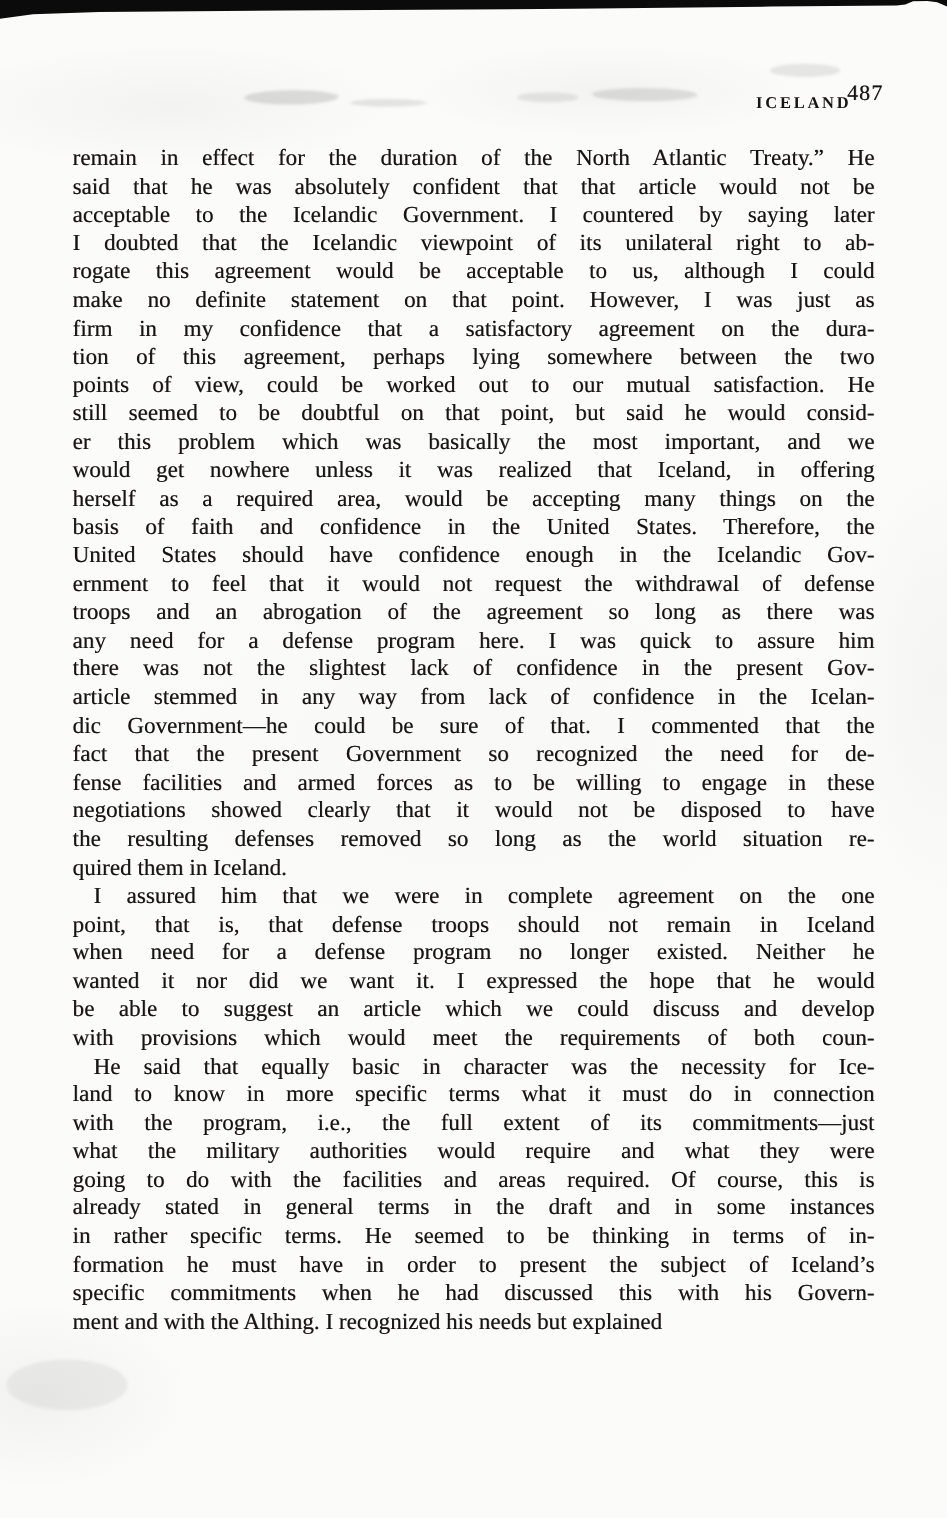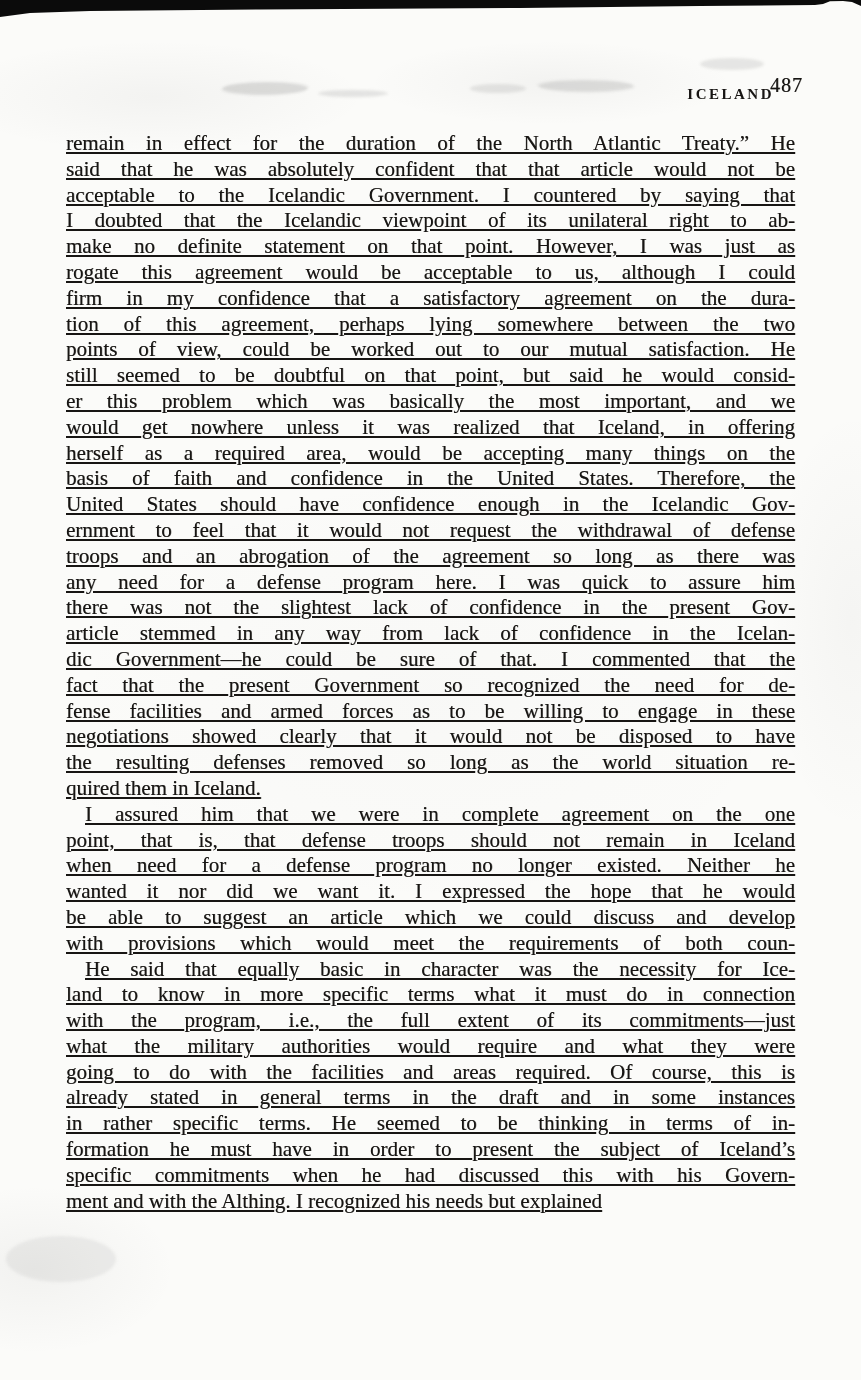--- a/index.html
+++ b/index.html
@@ -70,21 +70,20 @@
   }
   .body-text {
     position: absolute;
     left: 66px;
     top: 131px;
     width: 729px;
     font-size: 21px;
     line-height: 25.8px;
     color: #171513;
     text-shadow: 0.4px 0 0 rgba(23,21,19,0.55);
-    text-decoration: underline;
   }
   .paragraph { margin: 0; }
   .line {
     text-align: justify;
     text-align-last: justify;
     white-space: normal;
   }
   .line.last {
     text-align-last: left;
   }
@@ -111,24 +110,24 @@
   <div class="smudge s6"></div>
 
   <div class="running-title">ICELAND</div>
 
   <div class="page-number">487</div>
 
   <main class="body-text">
       <div class="paragraph">
         <div class="line">remain in effect for the duration of the North Atlantic Treaty.” He</div>
         <div class="line">said that he was absolutely confident that that article would not be</div>
-        <div class="line">acceptable to the Icelandic Government. I countered by saying that</div>
+        <div class="line">acceptable to the Icelandic Government. I countered by saying later</div>
         <div class="line">I doubted that the Icelandic viewpoint of its unilateral right to ab-</div>
+        <div class="line">rogate this agreement would be acceptable to us, although I could</div>
         <div class="line">make no definite statement on that point. However, I was just as</div>
-        <div class="line">rogate this agreement would be acceptable to us, although I could</div>
         <div class="line">firm in my confidence that a satisfactory agreement on the dura-</div>
         <div class="line">tion of this agreement, perhaps lying somewhere between the two</div>
         <div class="line">points of view, could be worked out to our mutual satisfaction. He</div>
         <div class="line">still seemed to be doubtful on that point, but said he would consid-</div>
         <div class="line">er this problem which was basically the most important, and we</div>
         <div class="line">would get nowhere unless it was realized that Iceland, in offering</div>
         <div class="line">herself as a required area, would be accepting many things on the</div>
         <div class="line">basis of faith and confidence in the United States. Therefore, the</div>
         <div class="line">United States should have confidence enough in the Icelandic Gov-</div>
         <div class="line">ernment to feel that it would not request the withdrawal of defense</div>

